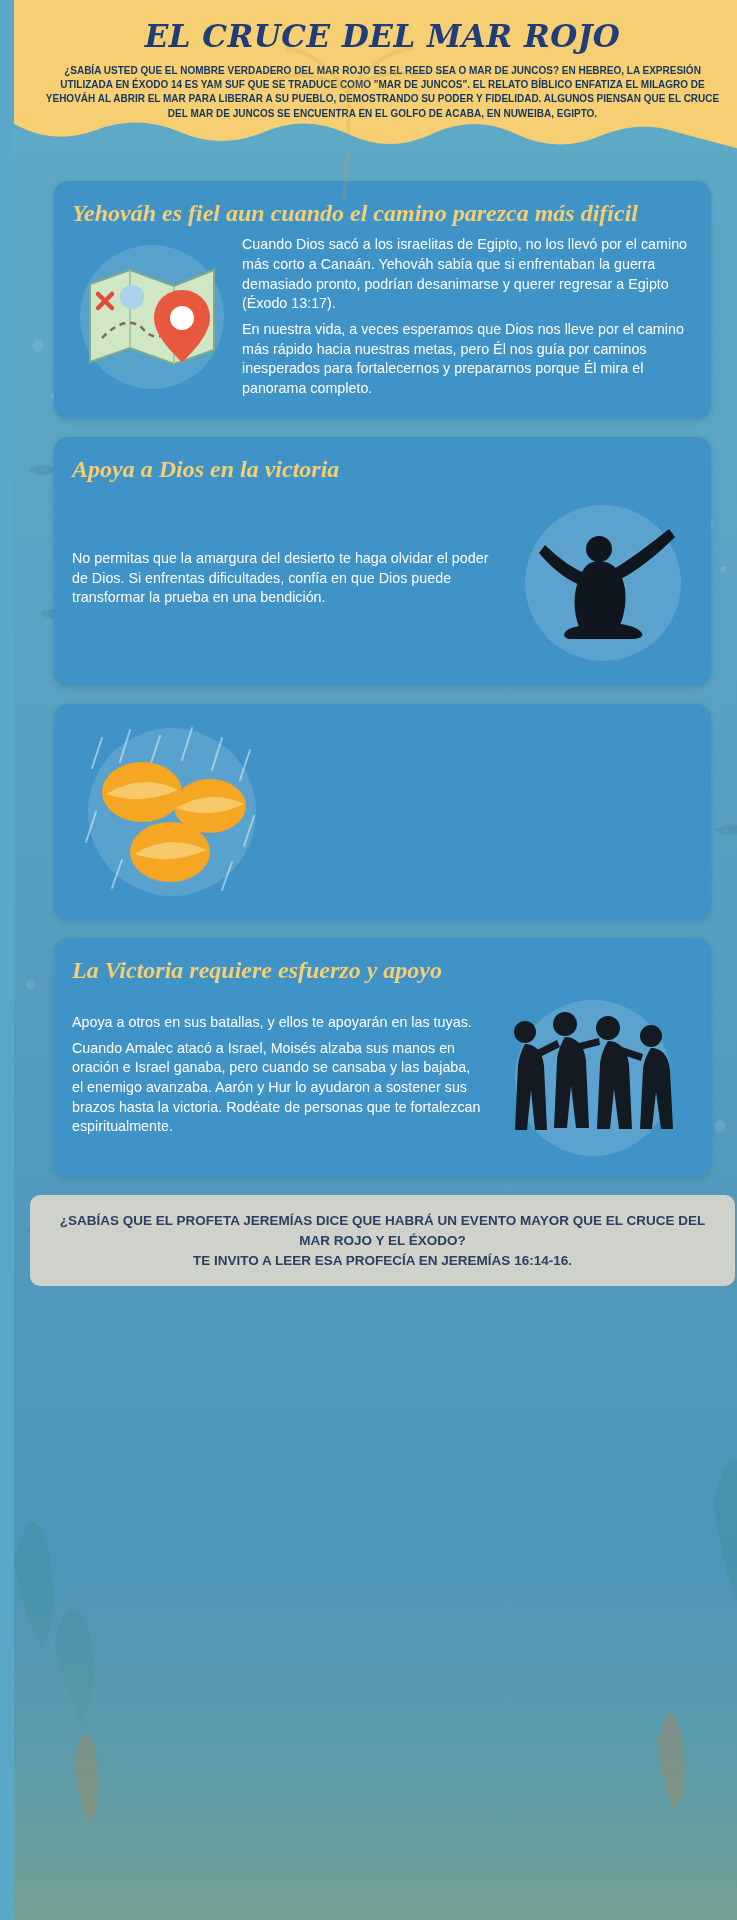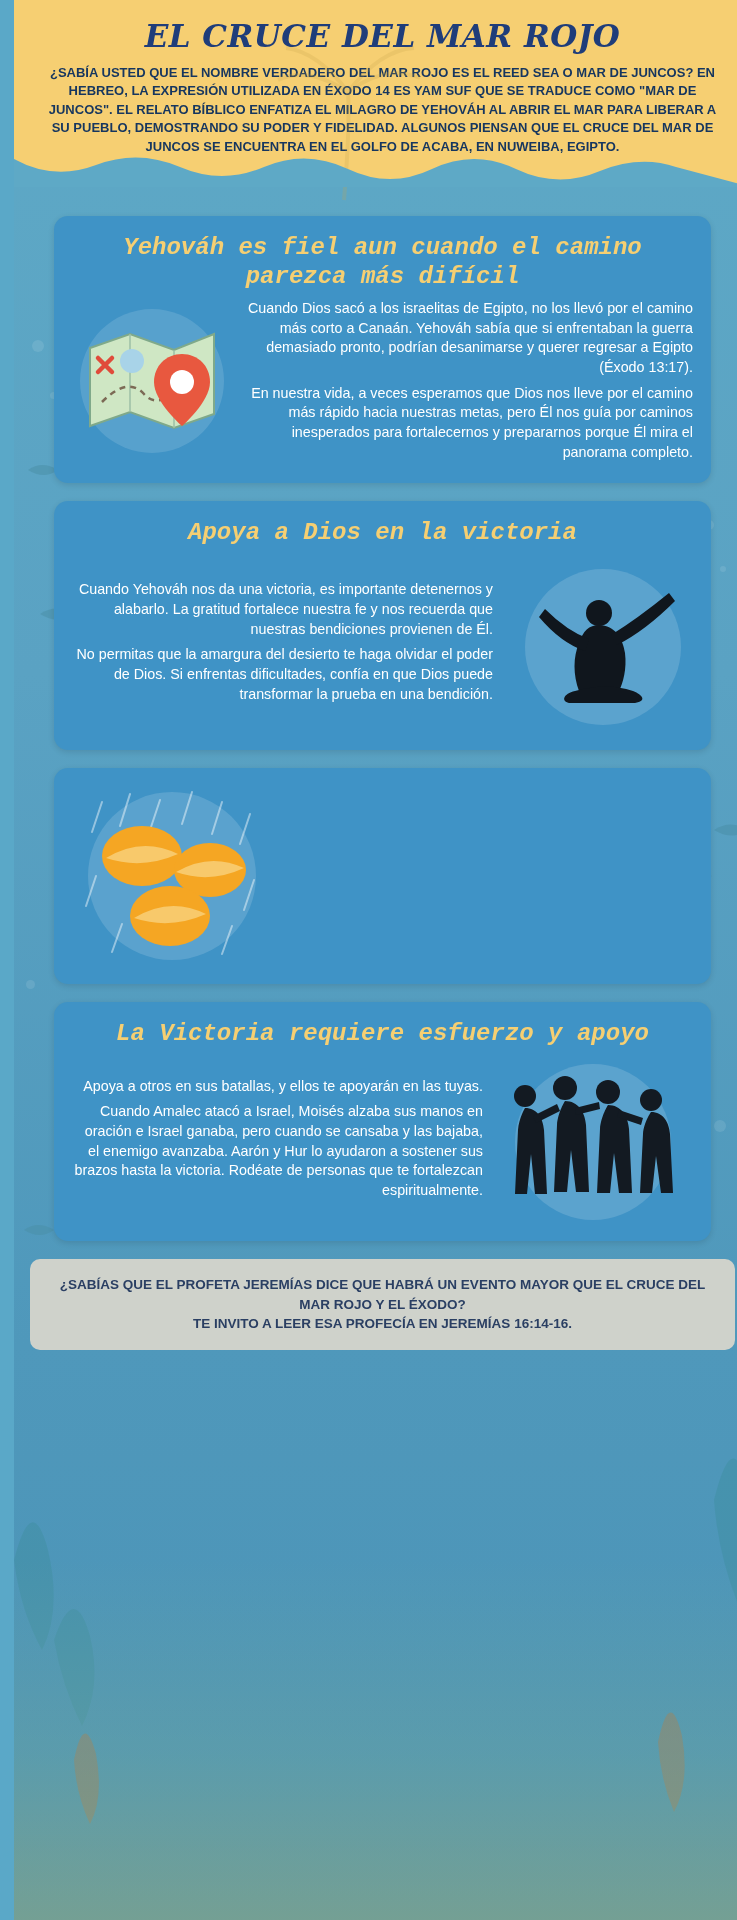--- a/index.html
+++ b/index.html
@@ -32,21 +32,21 @@
     font-family:"DejaVu Serif", serif;
     font-style:italic;
     font-weight:bold;
     font-size:31px;
     letter-spacing:.5px;
     color:#1f3d7a;
     text-transform:uppercase;
   }
   .header p{
     margin:0;
-    font-size:13px;
+    font-size:10px;
     line-height:1.42;
     font-weight:bold;
     color:#16365f;
     text-transform:uppercase;
   }
   
   .wave{
     position:absolute;
     left:0;right:0;
     bottom:-1px;
@@ -69,33 +69,33 @@
     background:#3f93c6;
     border-radius:14px;
     margin:0 0 18px 0;
     padding:16px 18px 20px 18px;
     box-shadow:0 2px 6px rgba(0,0,0,.12);
     color:#ffffff;
   }
   .card.first{margin-top:30px;}
   .card h2{
     margin:2px 0 8px 0;
-    font-family:Liberation Mono, monospace;
+    font-family:Liberation Serif, serif;
     font-style:italic;
     font-weight:bold;
     font-size:24px;
     line-height:1.18;
     color:#f6cf72;
-    text-align:center;
+    text-align:left;
   }
   .card p{
     margin:0;
     font-size:14.3px;
     line-height:1.38;
-    text-align:right;
+    text-align:left;
     color:#fff;
   }
   .card p + p{margin-top:6px;}
 
   .row{display:flex;align-items:center;gap:10px;}
   .row.reverse{flex-direction:row-reverse;}
   .art{flex:0 0 auto;display:flex;align-items:center;justify-content:center;}
   .txt{flex:1 1 auto;}
 
   
@@ -201,21 +201,20 @@
             <g fill="#10161d">
               <circle cx="96" cy="58" r="13"></circle>
               <path d="M96 70 c16 0 24 14 26 28 c2 16 -2 30 -6 38 l-40 0 c-6 -16 -6 -34 0 -48 c4 -12 10 -18 20 -18 Z"></path>
               <path d="M108 80 q26 -16 58 -42 l6 8 q-30 30 -58 44 Z"></path>
               <path d="M86 84 q-22 -8 -44 -30 l-6 8 q22 26 46 34 Z"></path>
               <path d="M72 136 c22 -6 40 -6 58 0 c10 4 14 10 2 12 l-66 0 c-8 -2 -6 -9 6 -12 Z"></path>
             </g>
           </svg>
         </div>
         <div class="txt">
-          <p>Cuando Yehováh nos da una victoria, es importante detenernos y alabarlo. La gratitud fortalece nuestra fe y nos recuerda que nuestras bendiciones provienen de Él.</p>
           <p>No permitas que la amargura del desierto te haga olvidar el poder de Dios. Si enfrentas dificultades, confía en que Dios puede transformar la prueba en una bendición.</p>
         </div>
       </div>
     </section>
 
     <section class="card">
       <div class="row">
         <div class="art">
           <svg width="210" height="180" viewBox="0 0 210 180" aria-hidden="true">
             <circle cx="100" cy="92" r="84" fill="rgba(255,255,255,.14)"></circle>

